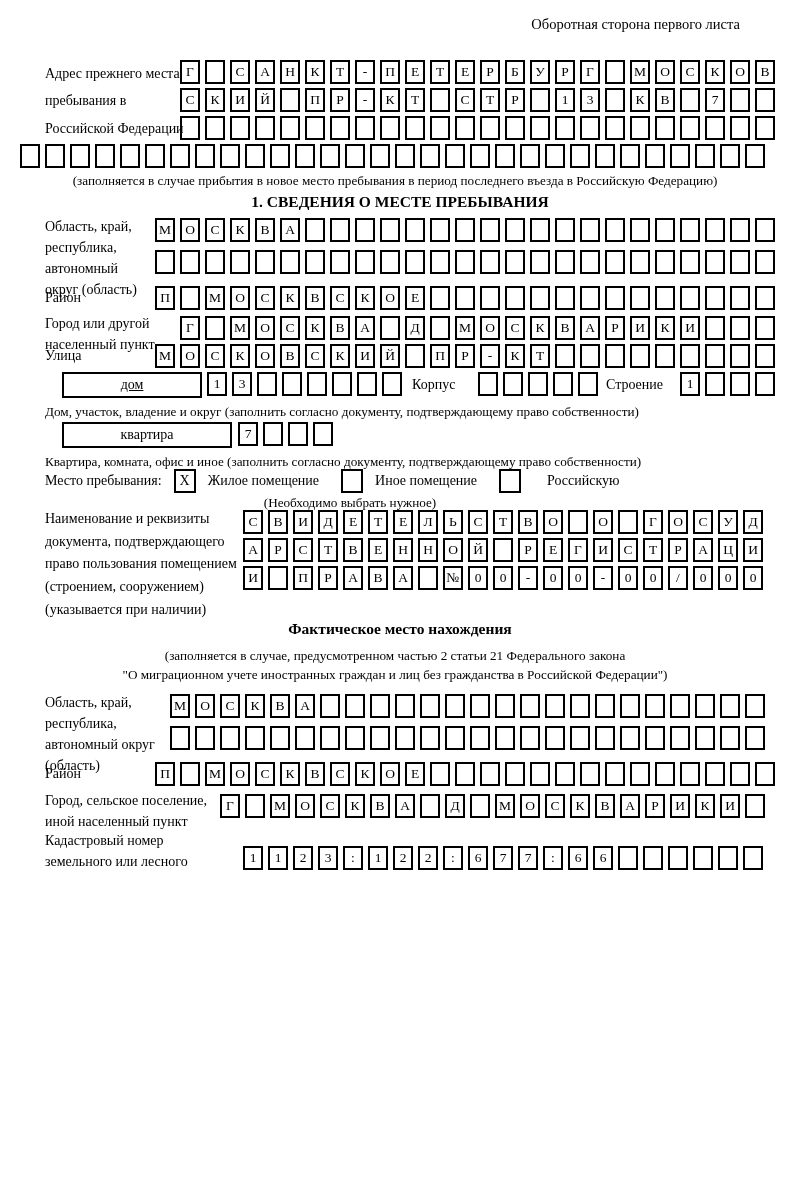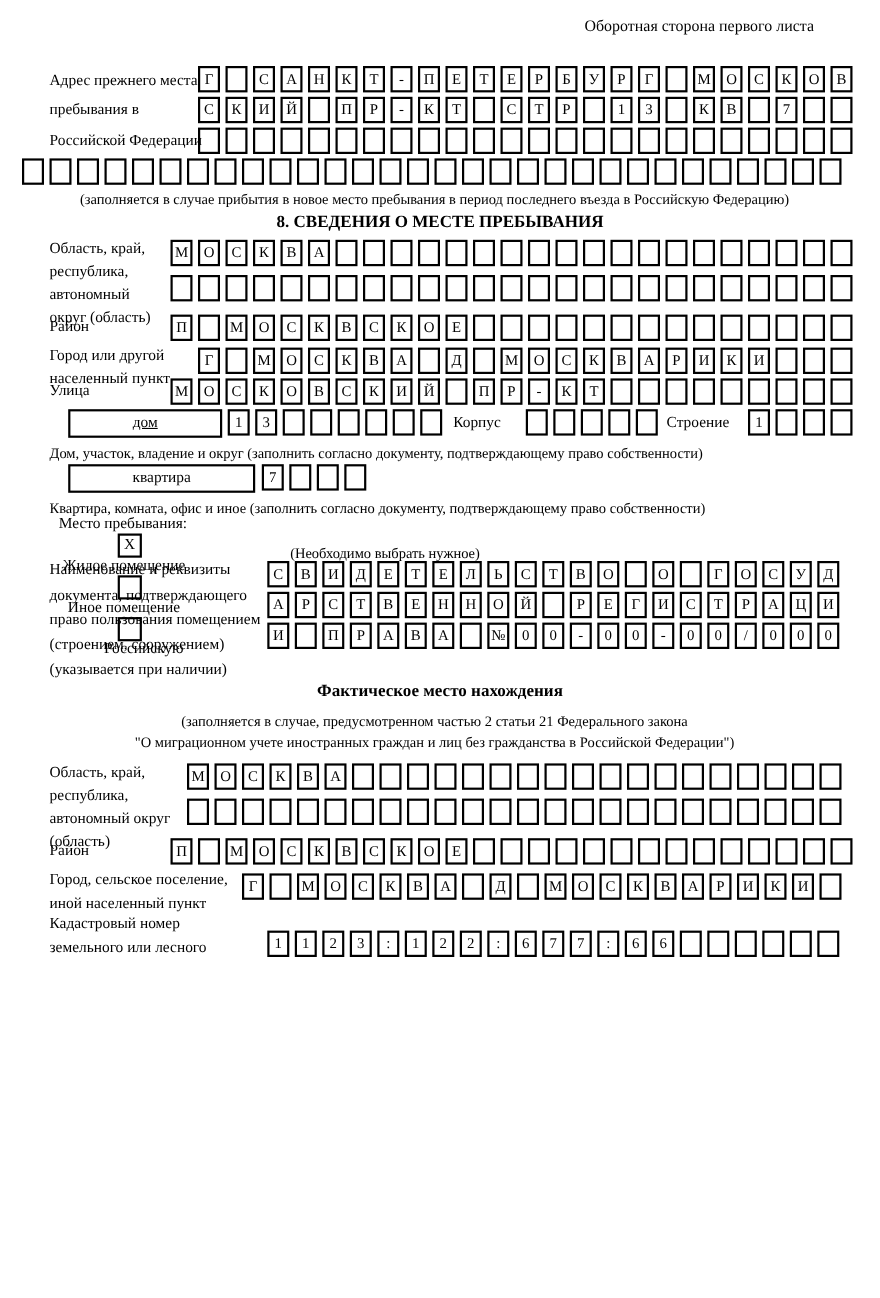--- a/index.html
+++ b/index.html
@@ -9,21 +9,21 @@
   .label{font-size:14px;line-height:1.5;}
   .caption{font-size:13.2px;line-height:1.45;}
   .title{font-weight:bold;font-size:15.5px;text-align:center;}
   .cellrow{display:flex;gap:5px;}
   .cell{flex:0 0 20px;width:20px;height:24px;border:2px solid #000;box-sizing:border-box;
         display:flex;align-items:center;justify-content:center;font-size:13.5px;line-height:1;}
   .labelbox{border:2px solid #000;box-sizing:border-box;height:26px;
         display:flex;align-items:center;justify-content:center;font-size:14px;}
   .checkbox{width:22px;height:24px;border:2px solid #000;box-sizing:border-box;flex:0 0 22px;
         display:flex;align-items:center;justify-content:center;font-size:14px;}
-  .stayrow{display:flex;align-items:center;font-size:14px;flex-direction:column;}
+  .stayrow{display:flex;align-items:center;font-size:14px;}
   .stampbox{border:2px solid #000;box-sizing:border-box;background:#fff;}
   .center{text-align:center;}
 </style>
 </head>
 <body>
 
 <div class="page">
 
   <div class="abs" style="top:16px;left:0;width:740px;text-align:right;font-size:14.5px;">Оборотная сторона первого листа</div>
 
@@ -133,21 +133,21 @@
       <span class="cell"></span>
       <span class="cell"></span>
       <span class="cell"></span>
       <span class="cell"></span>
       <span class="cell"></span>
       <span class="cell"></span>
       <span class="cell"></span>
     </div>
   <div class="abs caption center" style="top:171px;left:0;width:790px;">(заполняется в случае прибытия в новое место пребывания в период последнего въезда в Российскую Федерацию)</div>
 
-  <div class="abs title" style="top:193px;left:0;width:800px;">8. СВЕДЕНИЯ О МЕСТЕ ПРЕБЫВАНИЯ</div>
+  <div class="abs title" style="top:193px;left:0;width:800px;">1. СВЕДЕНИЯ О МЕСТЕ ПРЕБЫВАНИЯ</div>
 
   <div class="abs label" style="top:216px;left:45px;width:108px;">Область, край, республика, автономный округ (область)</div>
   <div class="abs cellrow" style="top:218px;left:155px;">
       <span class="cell">М</span>
       <span class="cell">О</span>
       <span class="cell">С</span>
       <span class="cell">К</span>
       <span class="cell">В</span>
       <span class="cell">А</span>
       <span class="cell"></span>

